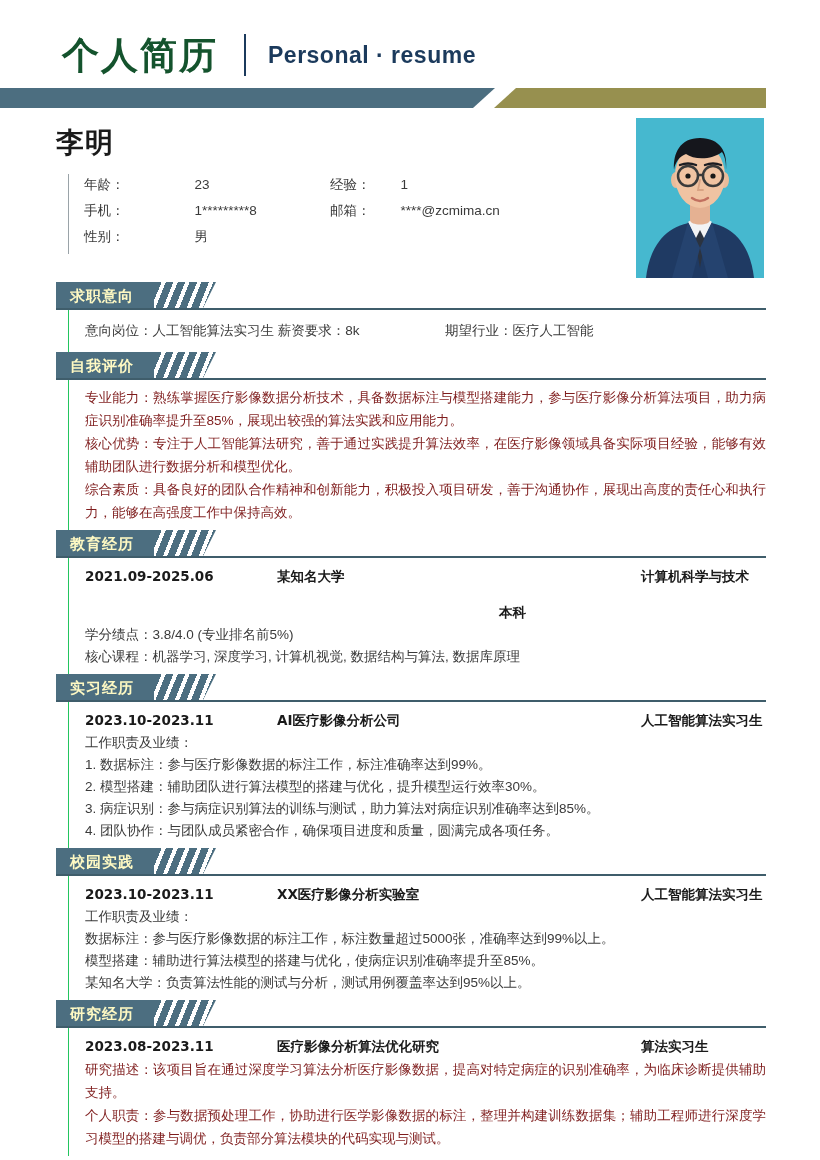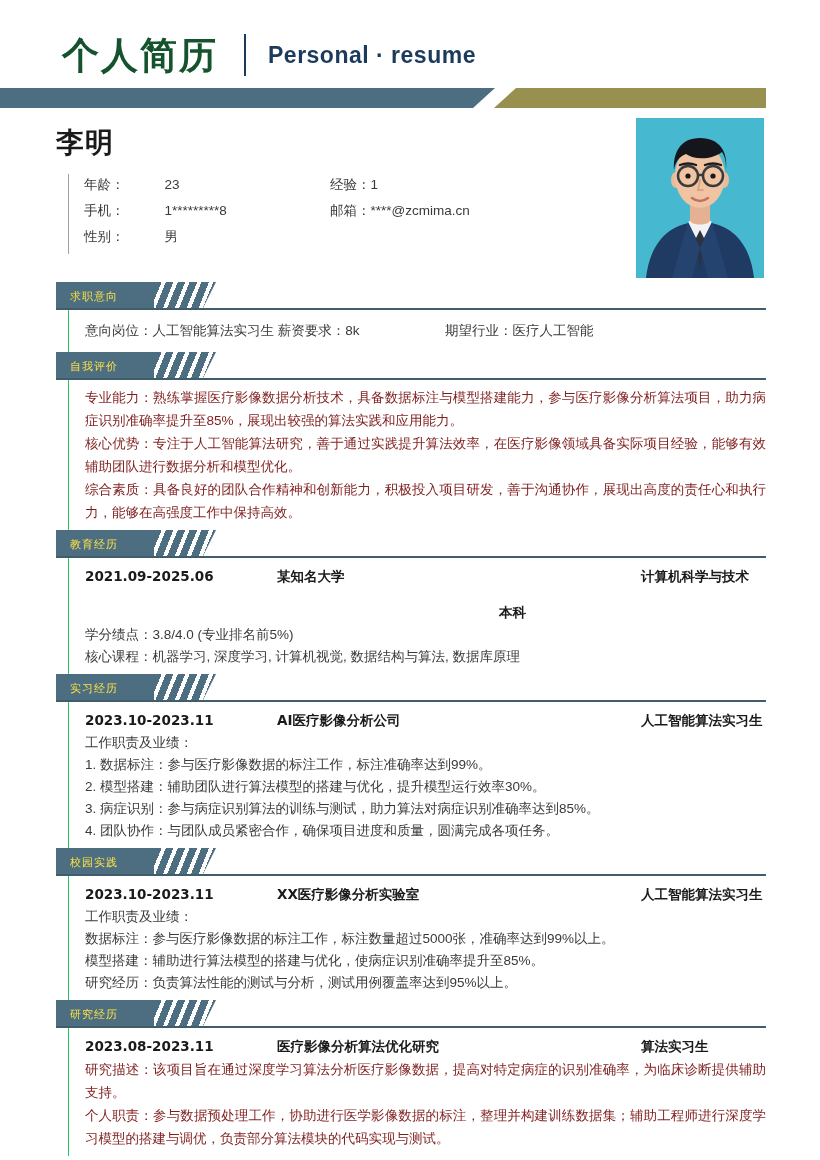--- a/index.html
+++ b/index.html
@@ -109,21 +109,21 @@
     align-items: center;
   }
   .info-cell {
     display: flex;
     align-items: baseline;
     font-size: 13.5px;
     color: #3a3a3a;
   }
   .info-cell.c1 { width: 246px; gap: 40px; }
   .info-label { white-space: pre; }
-  .info-value { white-space: pre; }
+  .info-value { white-space: pre; margin-left: 30px; }
 
   .photo {
     position: absolute;
     right: 56px;
     top: 8px;
     width: 128px;
     height: 160px;
     overflow: hidden;
     background: #46b8cf;
   }
@@ -142,23 +142,23 @@
     top: 0;
     height: 28px;
     background: #4C6E80;
     display: flex;
     align-items: center;
     padding: 0 10px 0 14px;
     box-sizing: border-box;
     min-width: 98px;
   }
   .sec-tab span {
-    color: #fde047;
-    font-size: 11px;
-    font-weight: normal;
+    color: #fef9c3;
+    font-size: 15px;
+    font-weight: bold;
     letter-spacing: 1px;
     font-family: "DejaVu Sans", "Liberation Sans", sans-serif;
     white-space: nowrap;
   }
   .sec-slash {
     position: absolute;
     top: 0;
     height: 28px;
     width: 62px;
     background:
@@ -378,21 +378,21 @@
   <div class="sec-line"></div>
   <div class="sec-body">
     <div class="row-head">
       <span class="rh-date">2023.10-2023.11</span>
       <span class="rh-org2">XX医疗影像分析实验室</span>
       <span class="rh-right">人工智能算法实习生</span>
     </div>
     <div class="line">工作职责及业绩：</div>
     <div class="line">数据标注：参与医疗影像数据的标注工作，标注数量超过5000张，准确率达到99%以上。</div>
     <div class="line">模型搭建：辅助进行算法模型的搭建与优化，使病症识别准确率提升至85%。</div>
-    <div class="line">研究经历：负责算法性能的测试与分析，测试用例覆盖率达到95%以上。</div>
+    <div class="line">某知名大学：负责算法性能的测试与分析，测试用例覆盖率达到95%以上。</div>
   </div>
 </div>
 
 <div class="section">
   <div class="sec-head">
     <div class="sec-tab">
       <span>研究经历</span>
     </div>
     <div class="sec-slash" style="left:98px"></div>
   </div>

